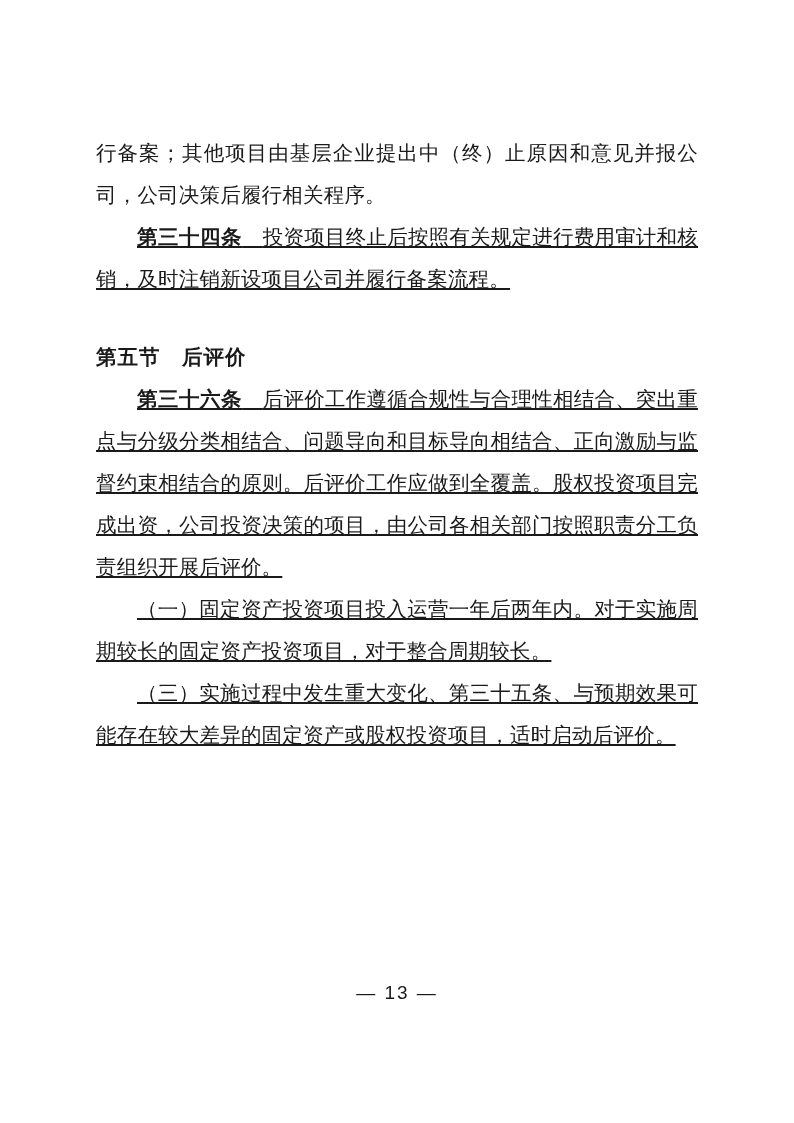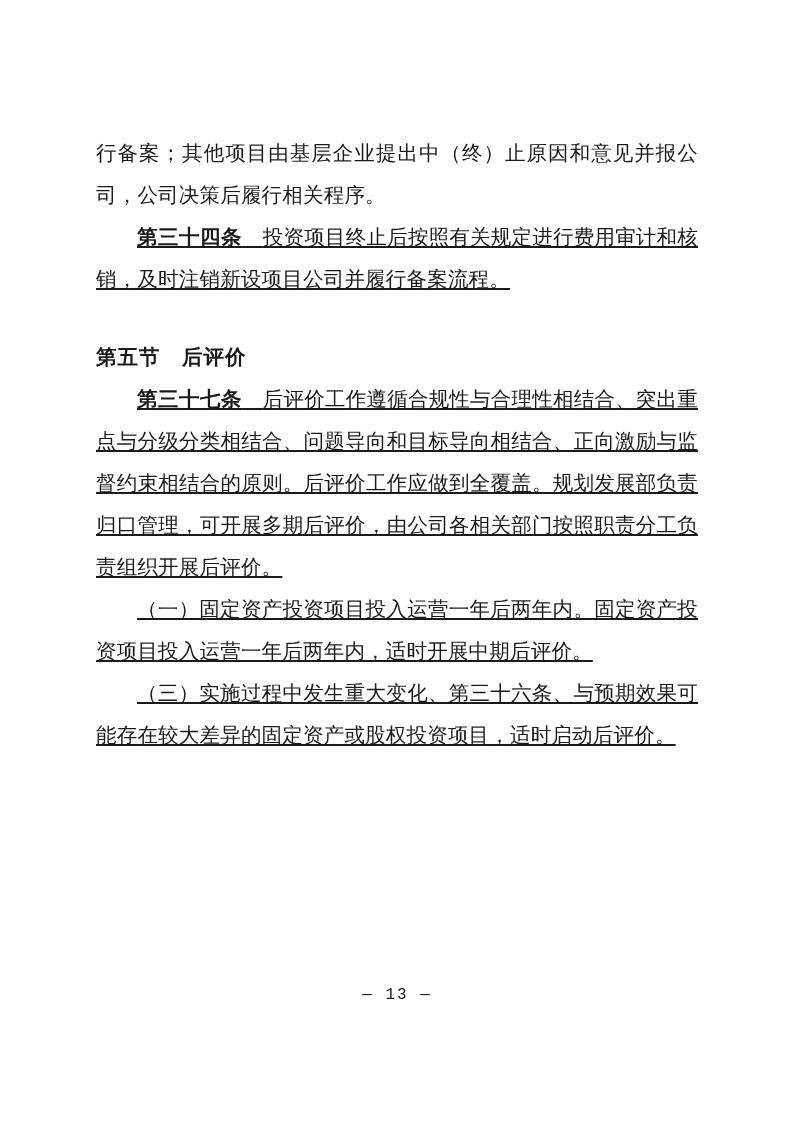--- a/index.html
+++ b/index.html
@@ -47,32 +47,32 @@
   .art-label {
     font-weight: bold;
     letter-spacing: 0.5px;
   }
   .page-number {
     position: absolute;
     left: 0;
     right: 0;
     bottom: 96px;
     text-align: center;
-    font-size: 16px;
-    font-family: Liberation Mono, monospace;
+    font-size: 19px;
+    font-family: Liberation Sans, sans-serif;
     letter-spacing: 2px;
   }
 </style>
 </head>
 <body>
 
 <div class="page">
   <div id="content">
       <p class="para"><span>行备案；其他项目由基层企业提出中（终）止原因和意见并报公司，公司决策后履行相关程序。</span></p>
       <p class="para indent"><span class="art-label">第三十四条</span><span>　</span><span>投资项目终止后按照有关规定进行费用审计和核销，及时注销新设项目公司并履行备案流程。</span></p>
       <div class="gap-before-heading"></div>
       <div class="section-heading">第五节　后评价</div>
-      <p class="para indent"><span class="art-label">第三十七条</span><span>　</span><span>后评价工作遵循合规性与合理性相结合、突出重点与分级分类相结合、问题导向和目标导向相结合、正向激励与监督约束相结合的原则。后评价工作应做到全覆盖。规划发展部负责归口管理，可开展多期后评价，由公司各相关部门按照职责分工负责组织开展后评价。</span></p>
-      <p class="para indent"><span>（一）固定资产投资项目投入运营一年后两年内。固定资产投资项目投入运营一年后两年内，适时开展中期后评价。</span></p>
-      <p class="para indent"><span>（三）实施过程中发生重大变化、第三十六条、与预期效果可能存在较大差异的固定资产或股权投资项目，适时启动后评价。</span></p>
+      <p class="para indent"><span class="art-label">第三十六条</span><span>　</span><span>后评价工作遵循合规性与合理性相结合、突出重点与分级分类相结合、问题导向和目标导向相结合、正向激励与监督约束相结合的原则。后评价工作应做到全覆盖。股权投资项目完成出资，公司投资决策的项目，由公司各相关部门按照职责分工负责组织开展后评价。</span></p>
+      <p class="para indent"><span>（一）固定资产投资项目投入运营一年后两年内。对于实施周期较长的固定资产投资项目，对于整合周期较长。</span></p>
+      <p class="para indent"><span>（三）实施过程中发生重大变化、第三十五条、与预期效果可能存在较大差异的固定资产或股权投资项目，适时启动后评价。</span></p>
     </div>
   <div class="page-number">— 13 —</div>
 </div>
 
 </body></html>

